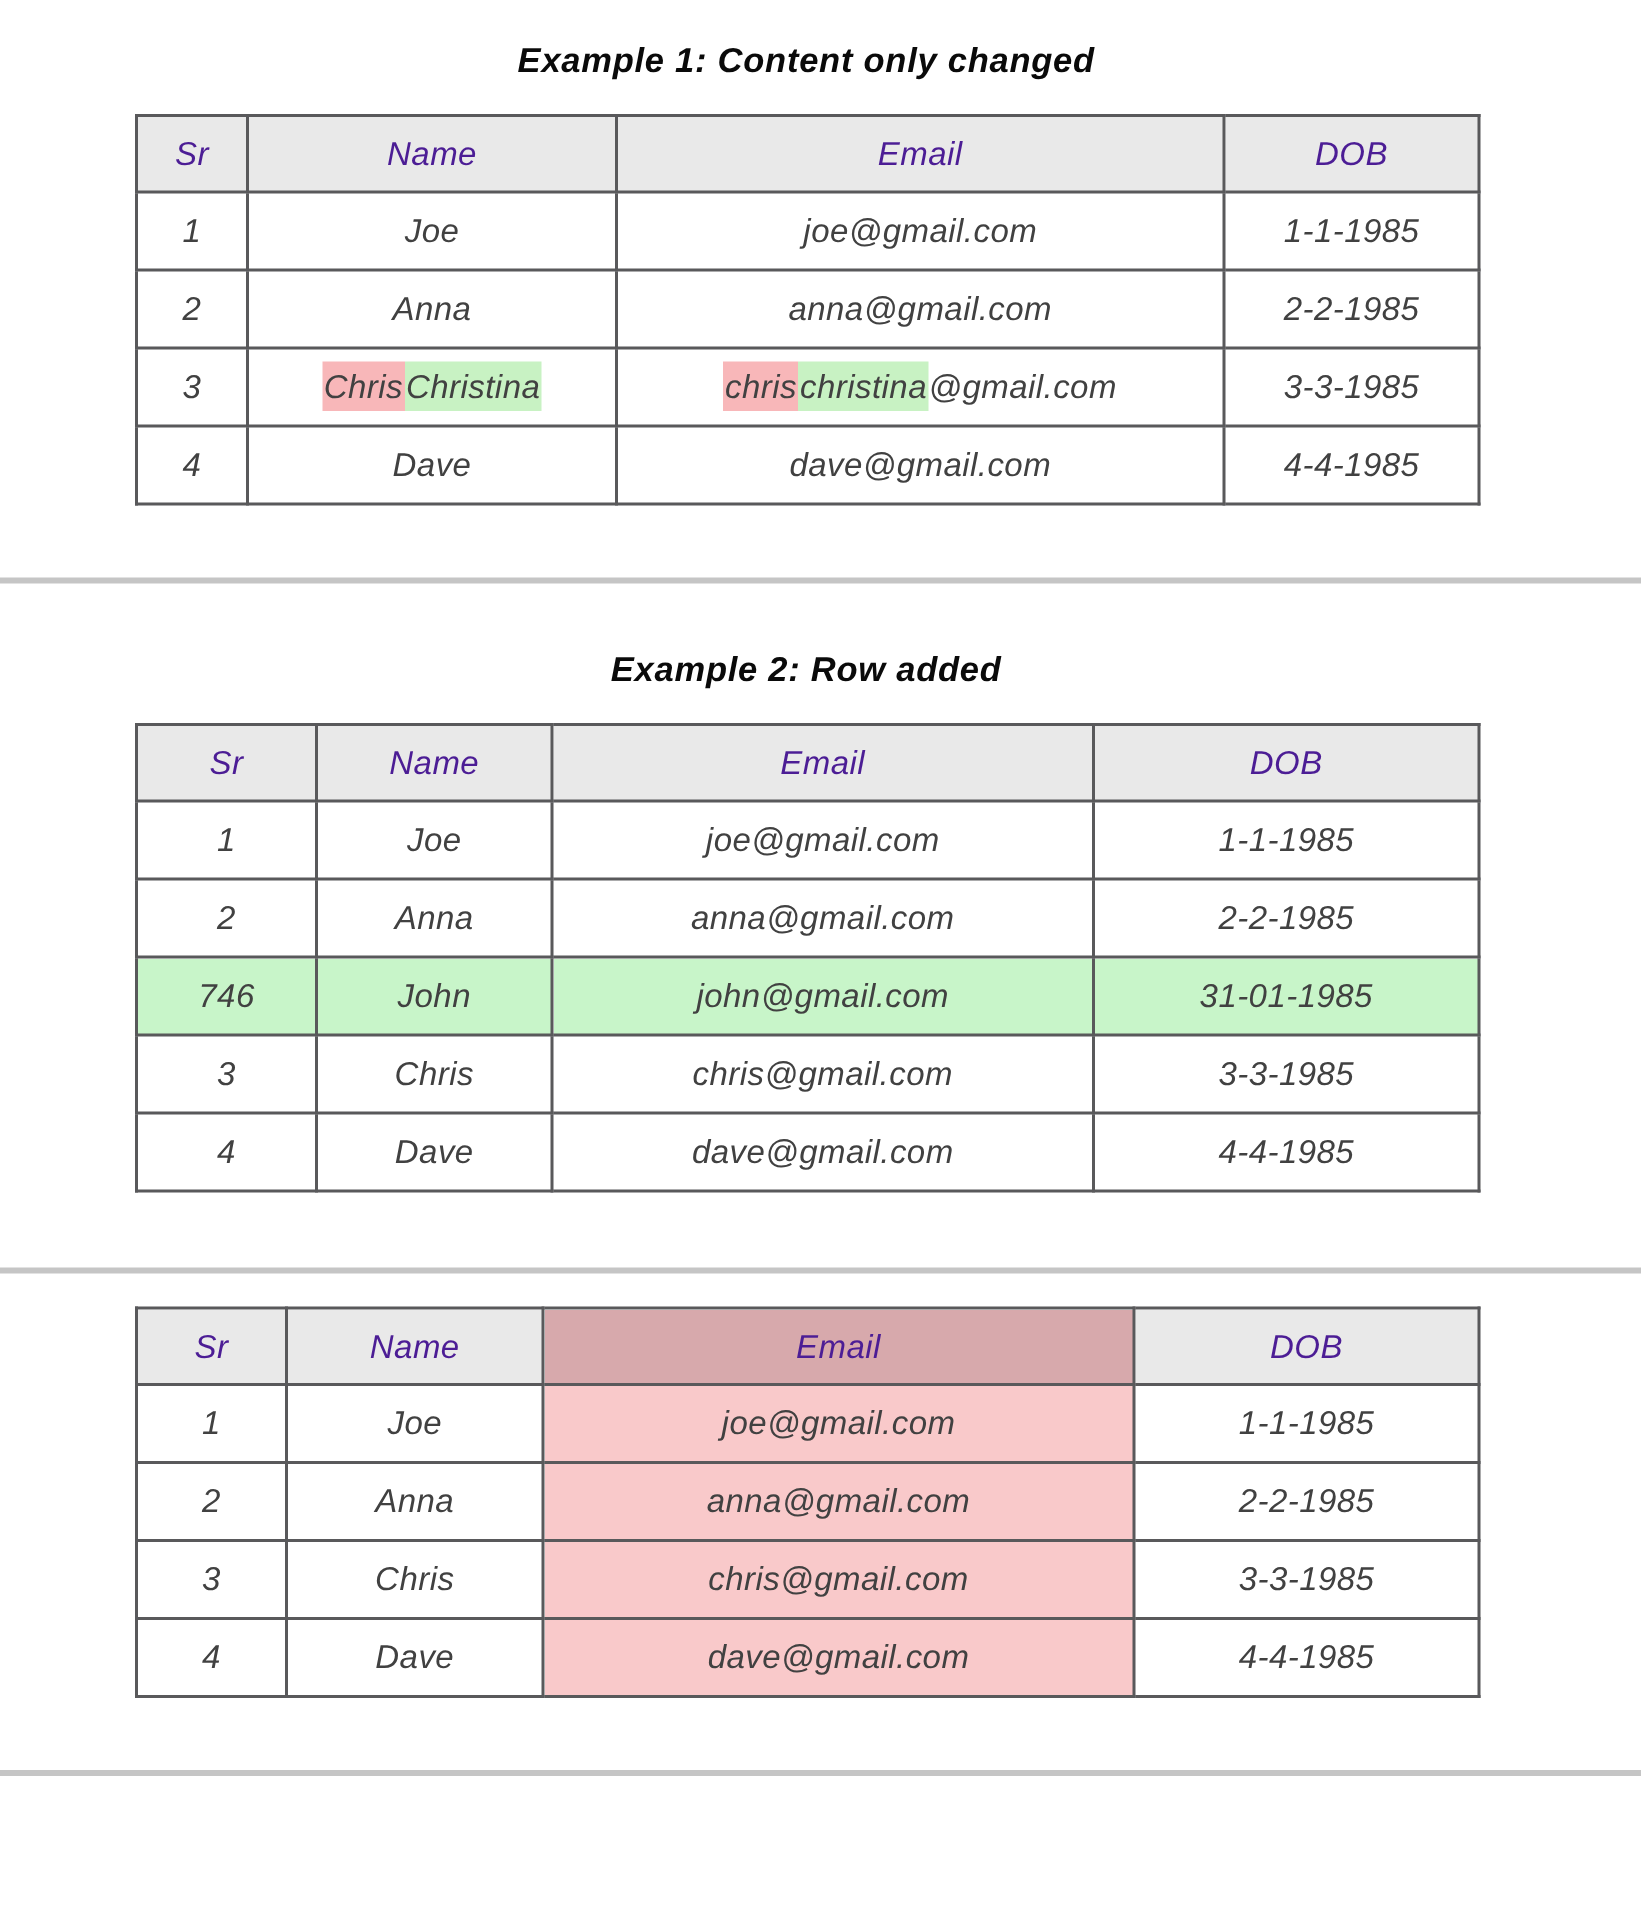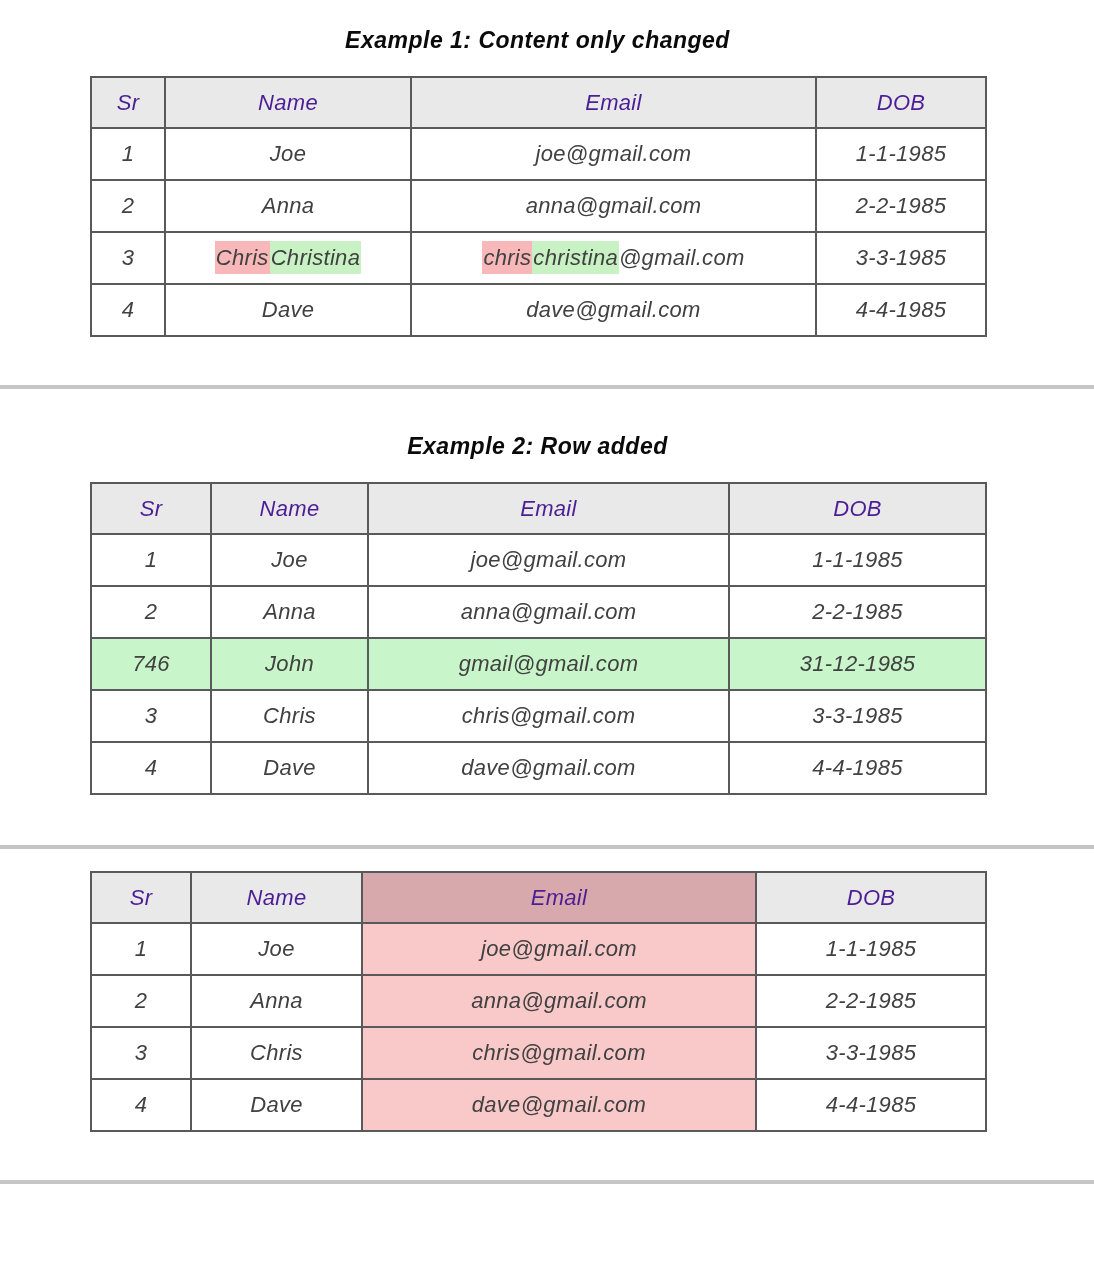--- a/index.html
+++ b/index.html
@@ -155,22 +155,22 @@
         </tr>
         <tr>
           <td>2</td>
           <td>Anna</td>
           <td>anna@gmail.com</td>
           <td>2-2-1985</td>
         </tr>
         <tr class="row-added">
           <td>746</td>
           <td>John</td>
-          <td>gmail@gmail.com</td>
-          <td>31-12-1985</td>
+          <td>john@gmail.com</td>
+          <td>31-01-1985</td>
         </tr>
         <tr>
           <td>3</td>
           <td>Chris</td>
           <td>chris@gmail.com</td>
           <td>3-3-1985</td>
         </tr>
         <tr>
           <td>4</td>
           <td>Dave</td>

